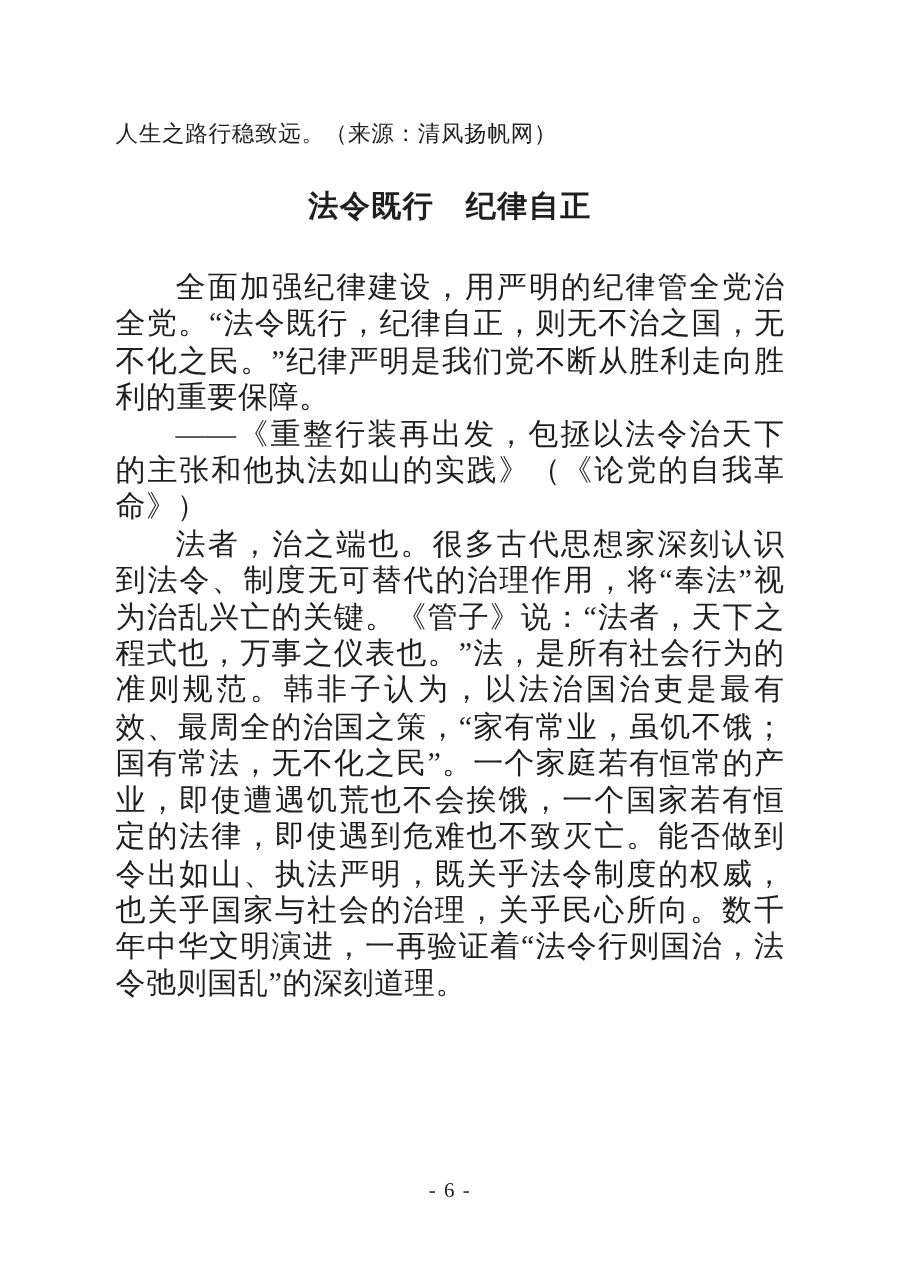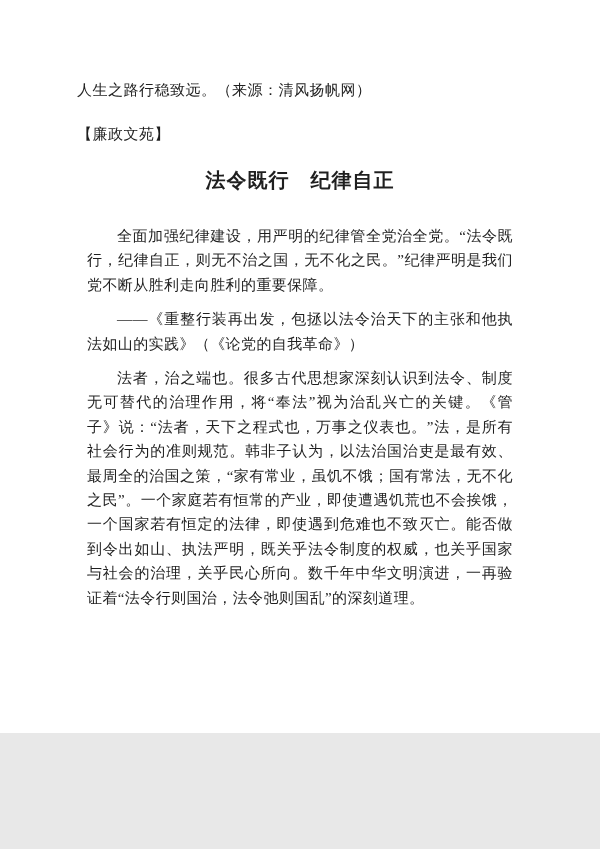--- a/index.html
+++ b/index.html
@@ -3,21 +3,21 @@
 <meta charset="utf-8">
 <style>
   html, body {
     margin: 0;
     padding: 0;
     background: #e8e8e8;
   }
   .page {
     position: relative;
     width: 600px;
-    height: 733px;
+    height: 849px;
     margin: 0 auto;
     background: #ffffff;
     box-sizing: border-box;
     padding: 82px 77px 0 77px;
     font-family: "Liberation Serif", "DejaVu Serif", serif;
     color: #1f1f1f;
     overflow: hidden;
   }
   .intro-line {
     margin: 0;
@@ -31,28 +31,27 @@
     line-height: 17px;
     letter-spacing: 0.5px;
   }
   .article-title {
     margin: 27px 0 0 0;
     font-size: 20px;
     line-height: 24px;
     font-weight: bold;
     text-align: center;
     letter-spacing: 1px;
-    font-family: Liberation Mono, monospace;
   }
   .article-body {
     margin-top: 30px;
   }
   .body-para {
-    margin: 10px;
-    font-size: 15px;
+    margin: 0;
+    font-size: 20px;
     line-height: 24.4px;
     text-align: justify;
     text-indent: 2em;
     letter-spacing: 0.4px;
     word-break: break-all;
   }
   .page-number {
     position: absolute;
     left: 0;
     right: 0;
@@ -63,21 +62,20 @@
     color: #1f1f1f;
   }
 </style>
 </head>
 <body>
 
 <div class="page">
 
   <p class="intro-line">人生之路行稳致远。（来源：清风扬帆网）</p>
 
-  <p class="section-header">【廉政文苑】</p>
 
   <h1 class="article-title">法令既行　纪律自正</h1>
 
   <div class="article-body">
     <p class="body-para">全面加强纪律建设，用严明的纪律管全党治全党。“法令既行，纪律自正，则无不治之国，无不化之民。”纪律严明是我们党不断从胜利走向胜利的重要保障。</p>
     <p class="body-para">——《重整行装再出发，包拯以法令治天下的主张和他执法如山的实践》（《论党的自我革命》）</p>
     <p class="body-para">法者，治之端也。很多古代思想家深刻认识到法令、制度无可替代的治理作用，将“奉法”视为治乱兴亡的关键。《管子》说：“法者，天下之程式也，万事之仪表也。”法，是所有社会行为的准则规范。韩非子认为，以法治国治吏是最有效、最周全的治国之策，“家有常业，虽饥不饿；国有常法，无不化之民”。一个家庭若有恒常的产业，即使遭遇饥荒也不会挨饿，一个国家若有恒定的法律，即使遇到危难也不致灭亡。能否做到令出如山、执法严明，既关乎法令制度的权威，也关乎国家与社会的治理，关乎民心所向。数千年中华文明演进，一再验证着“法令行则国治，法令弛则国乱”的深刻道理。</p>
   </div>
 
   <div class="page-number">- 6 -</div>

